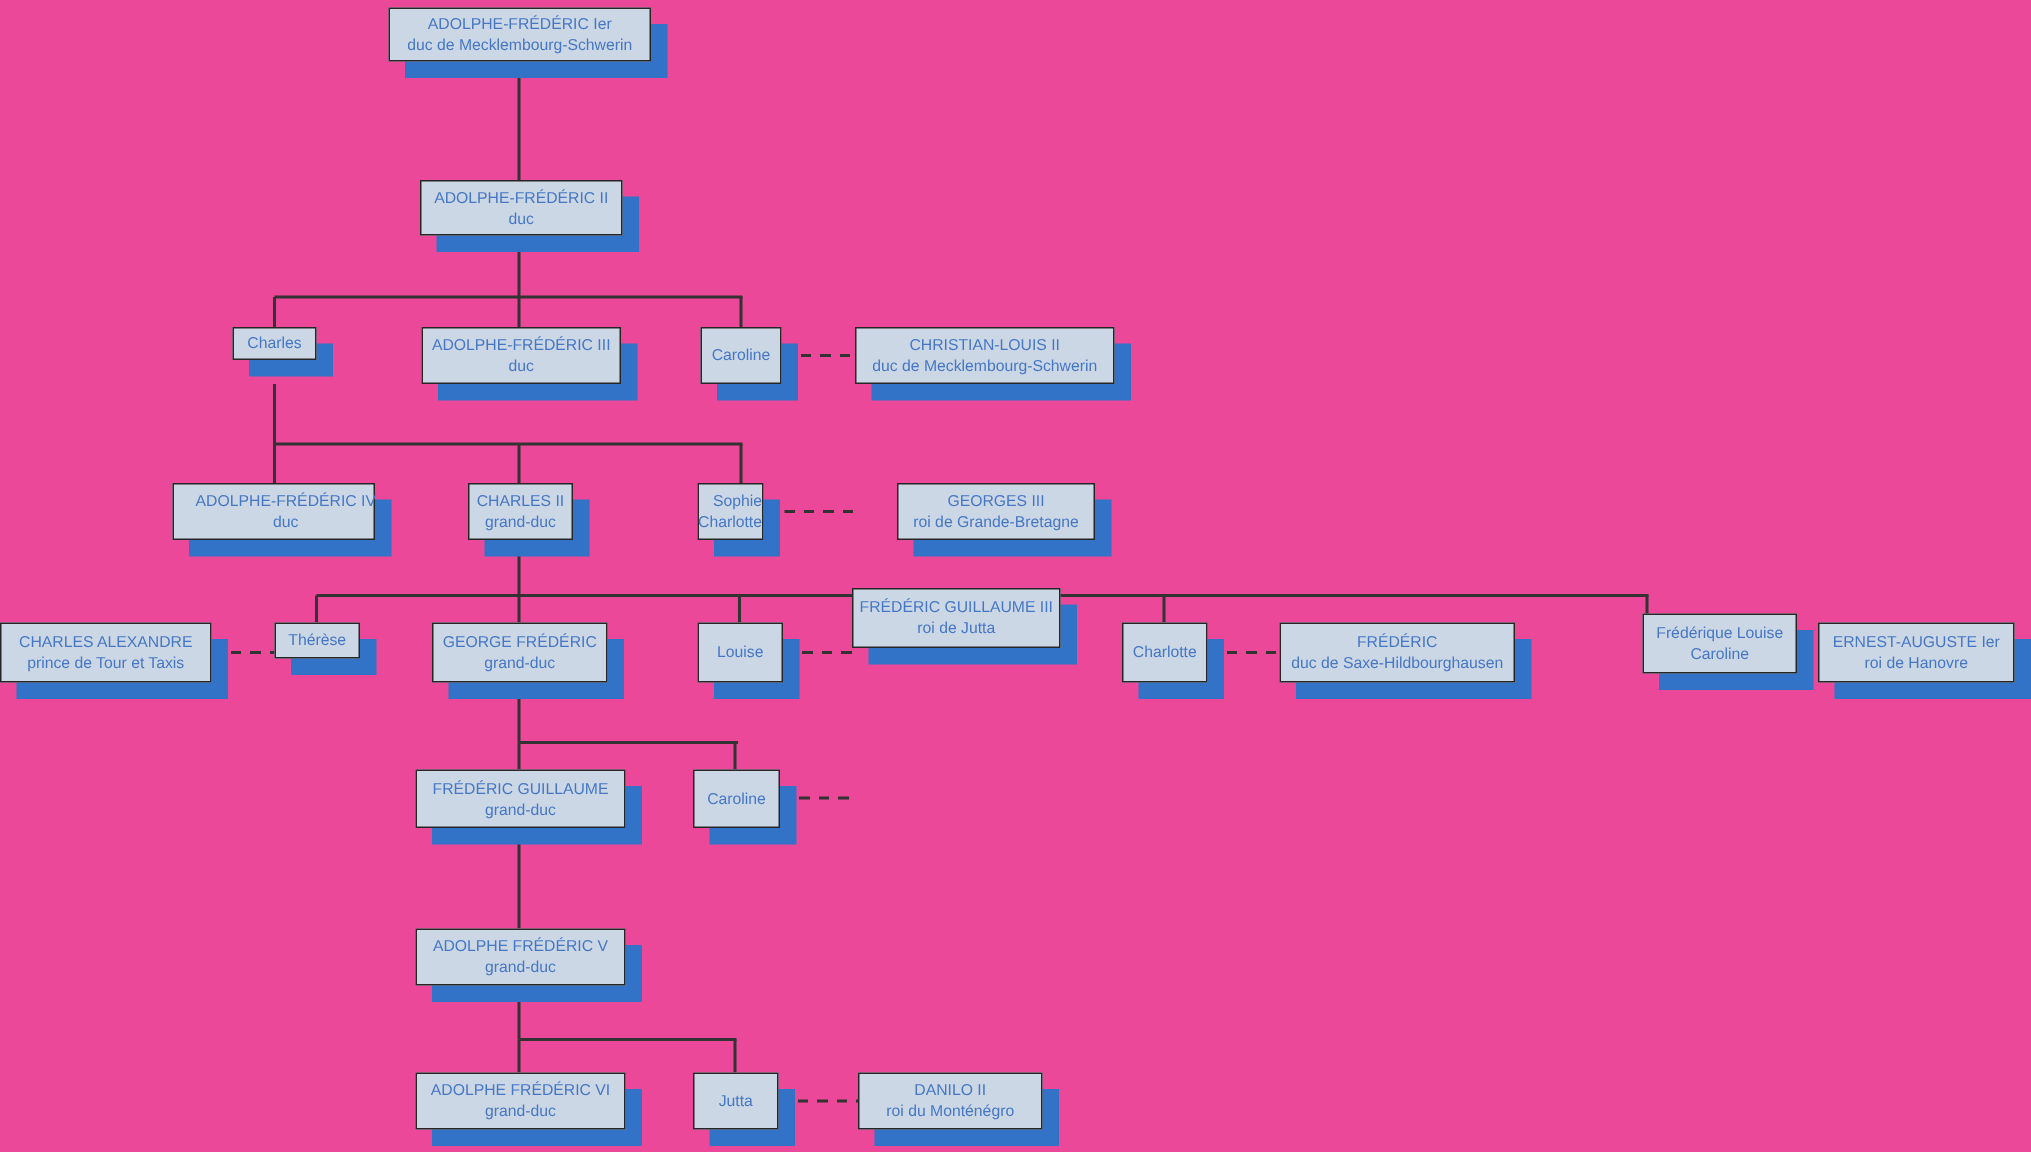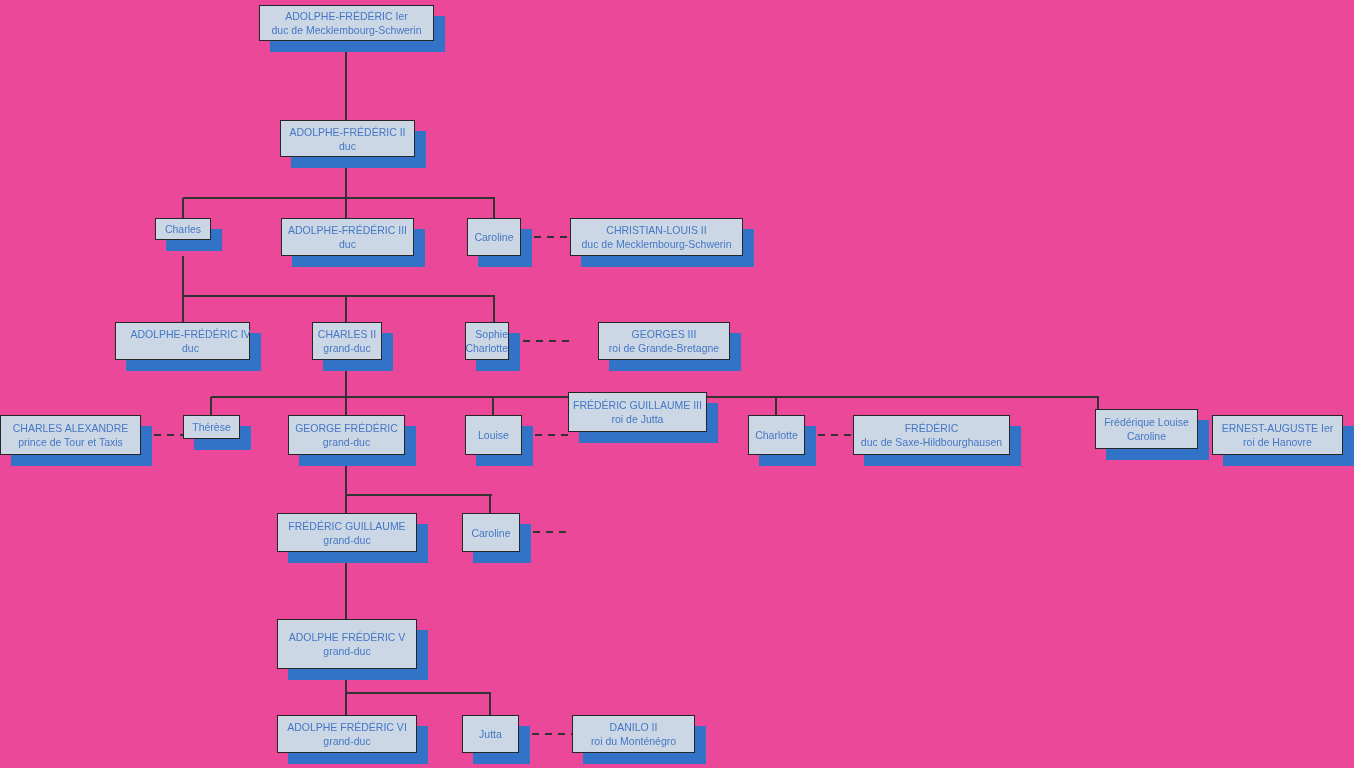--- a/index.html
+++ b/index.html
@@ -133,21 +133,21 @@
       <span>ERNEST-AUGUSTE Ier</span>
       <span>roi de Hanovre</span>
     </div>
     <div class="node" style="left: 277px; top: 513px; width: 140px; height: 39px;">
       <span>FRÉDÉRIC GUILLAUME</span>
       <span>grand-duc</span>
     </div>
     <div class="node" style="left: 462px; top: 513px; width: 58px; height: 39px;">
       <span>Caroline</span>
     </div>
-    <div class="node" style="left: 277px; top: 619px; width: 140px; height: 50px;">
+    <div class="node" style="left: 277px; top: 619px; width: 140px; height: 38px;">
       <span>ADOLPHE FRÉDÉRIC V</span>
       <span>grand-duc</span>
     </div>
     <div class="node" style="left: 277px; top: 715px; width: 140px; height: 38px;">
       <span>ADOLPHE FRÉDÉRIC VI</span>
       <span>grand-duc</span>
     </div>
     <div class="node" style="left: 462px; top: 715px; width: 57px; height: 38px;">
       <span>Jutta</span>
     </div>

